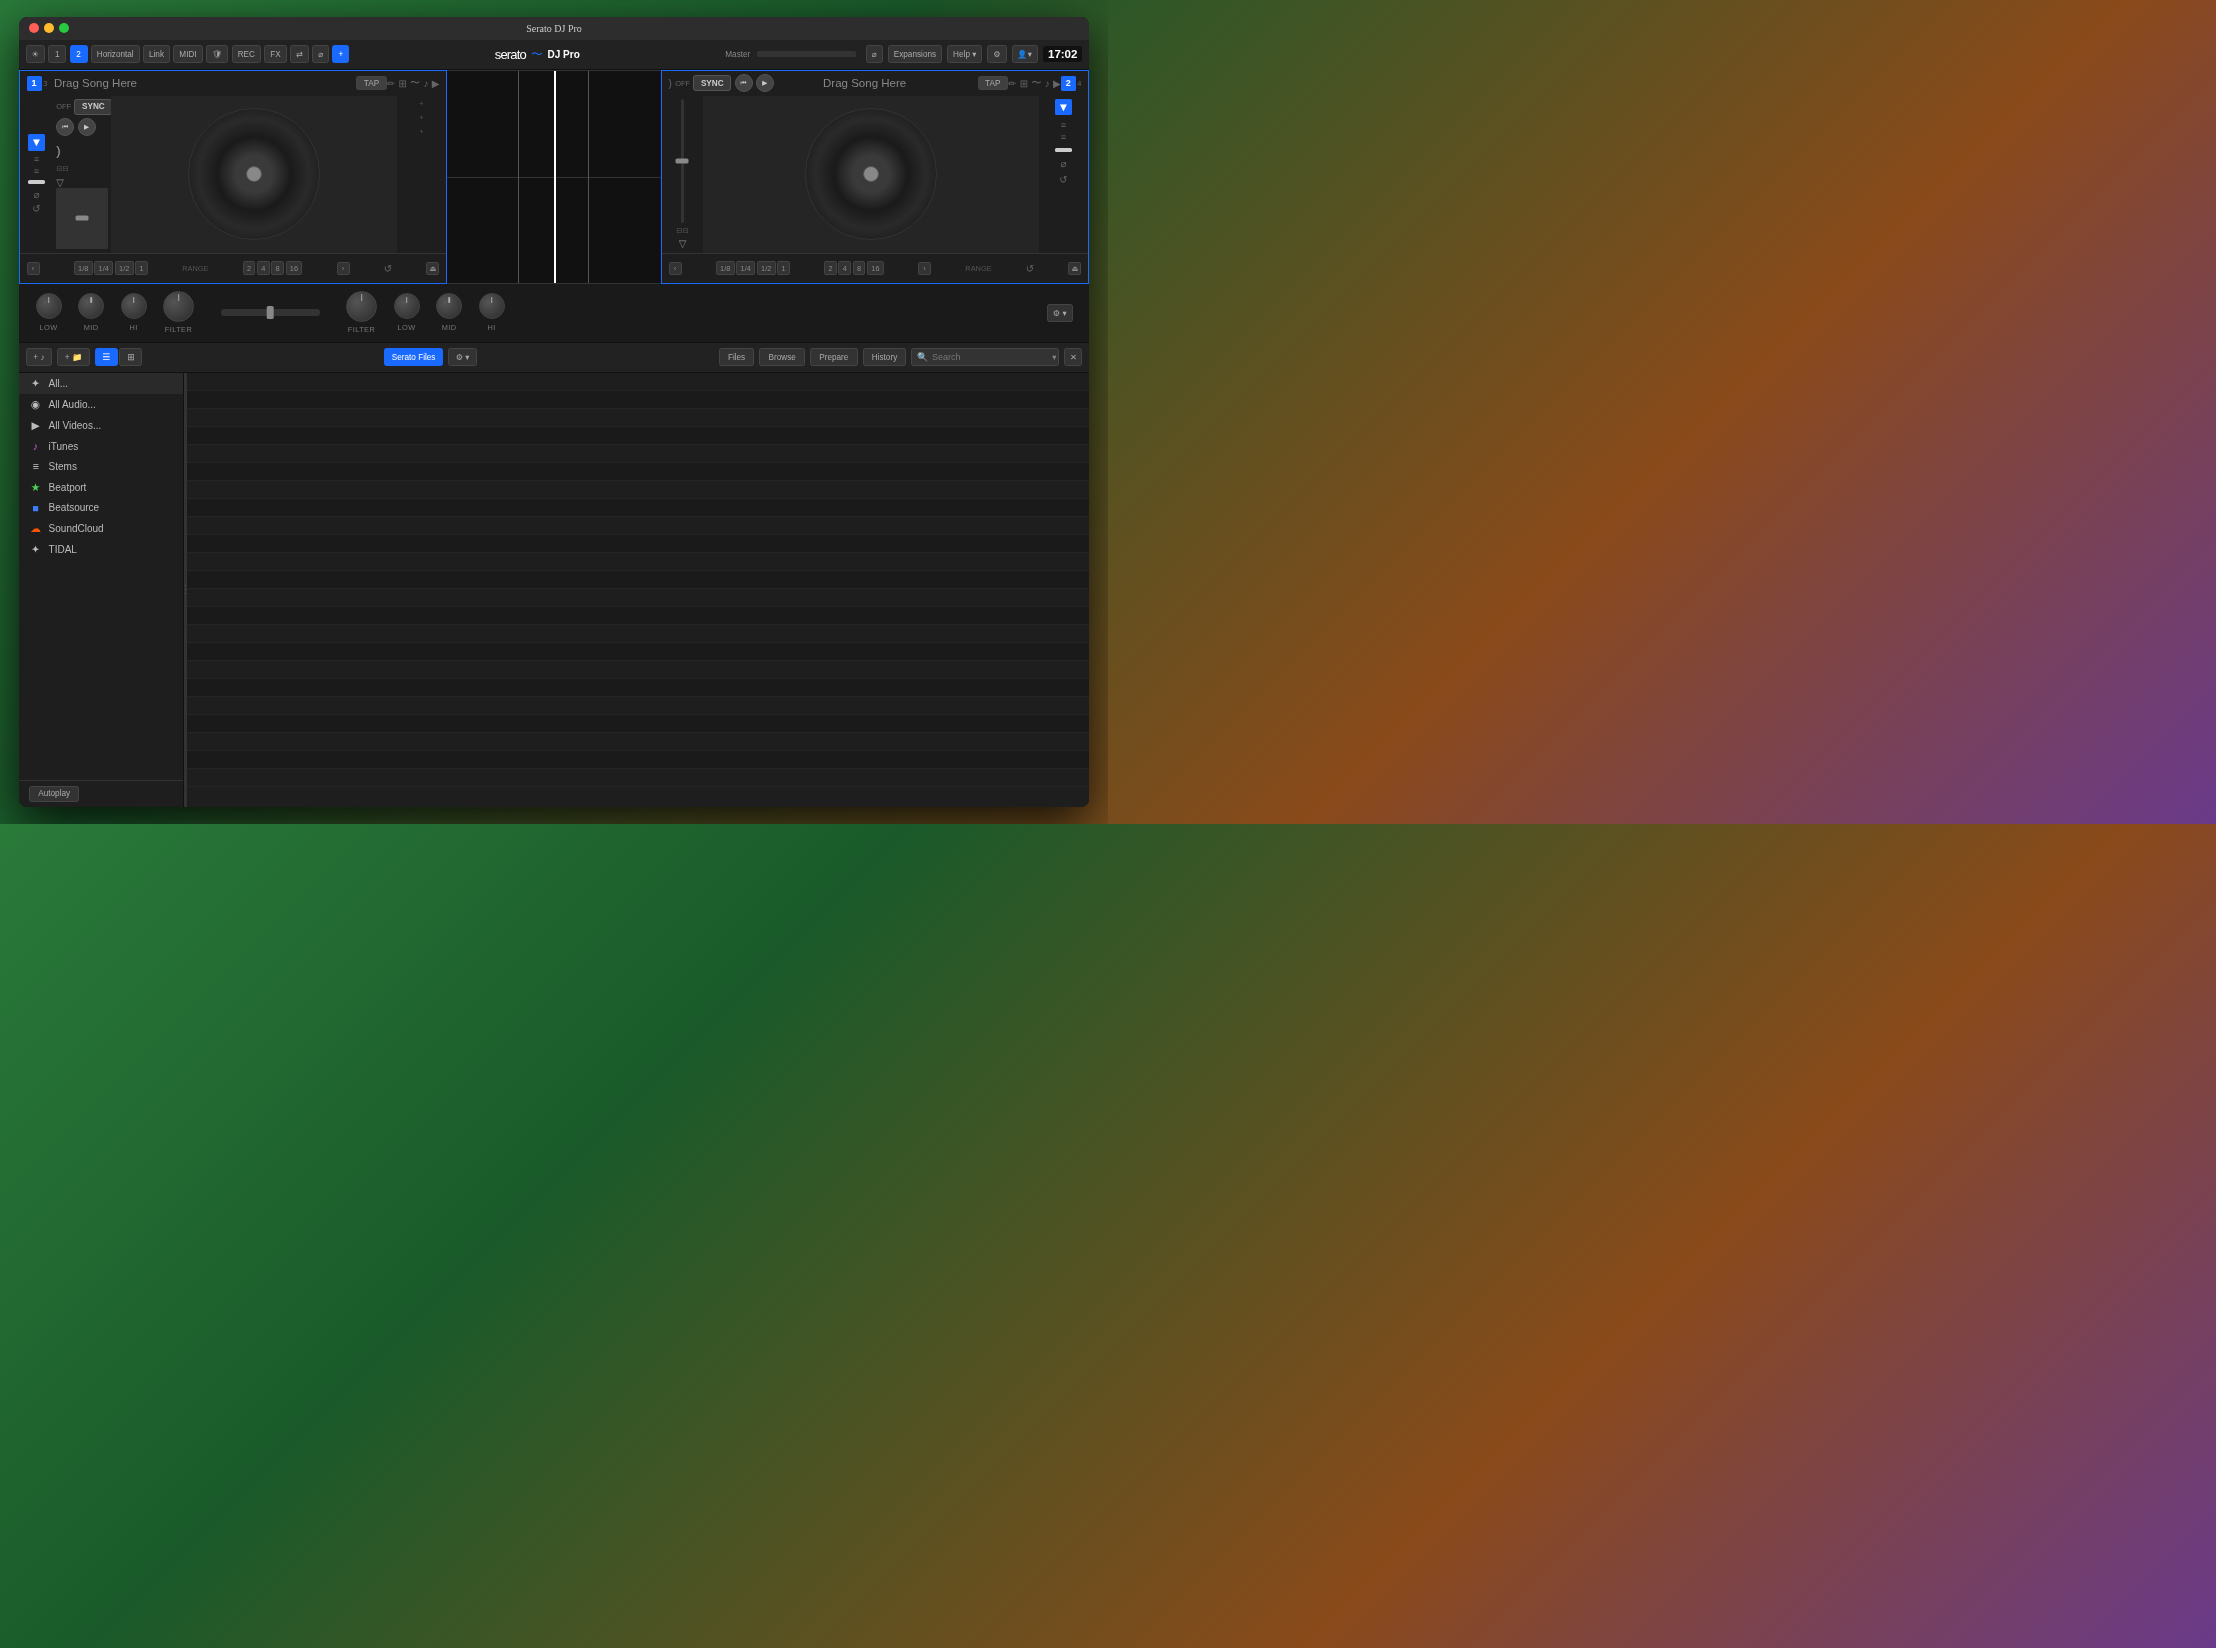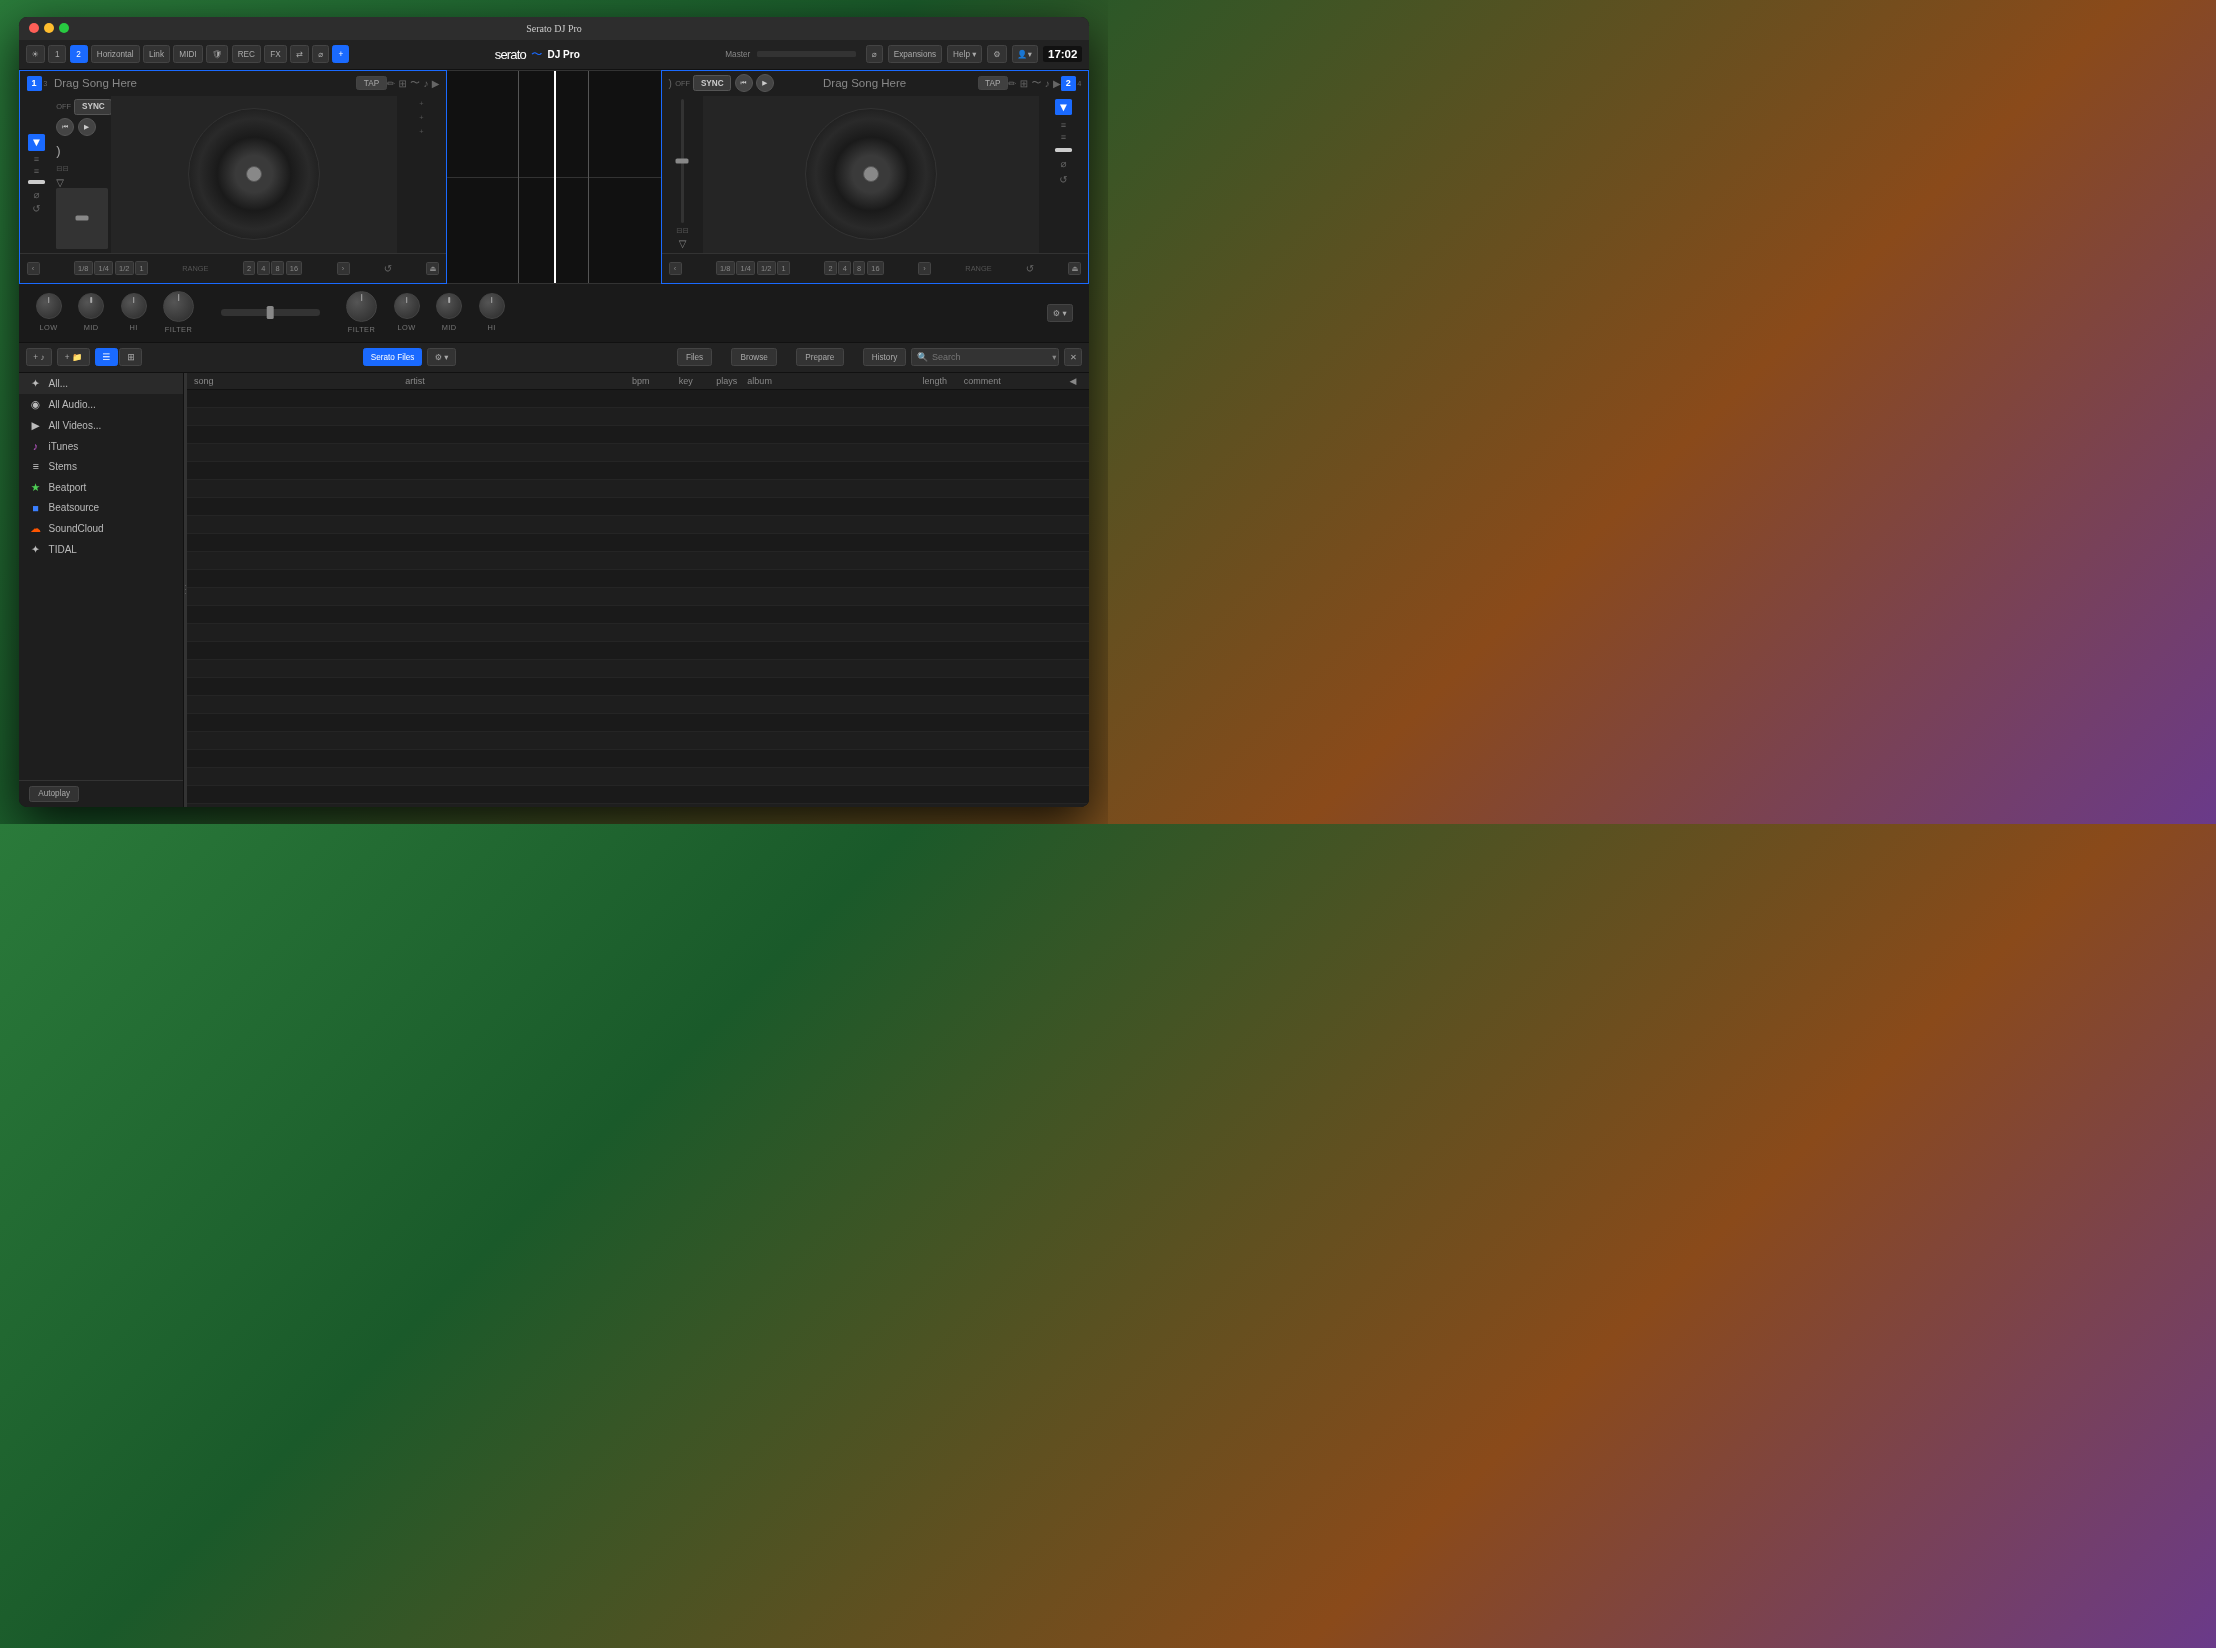--- a/index.html
+++ b/index.html
@@ -420,21 +420,21 @@
       display: flex;
       align-items: center;
       justify-content: center;
       font-size: 9px;
       cursor: pointer;
     }
     .view-btn.active { background: #1a6aff; color: white; border-color: #1a6aff; }
     .spacer { flex: 1; }
     .panel-btns {
       display: flex;
-      gap: 19px;
+      gap: 5px;
     }
     .panel-btn {
       background: #333;
       border: 0.8px solid #444;
       color: #aaa;
       padding: 2.5px 8.2px;
       border-radius: 2.5px;
       font-size: 8.2px;
       cursor: pointer;
       height: 18px;
@@ -953,31 +953,20 @@
       </div>
 
       <div class="sidebar-resize">
         <div class="resize-dot"></div>
         <div class="resize-dot"></div>
         <div class="resize-dot"></div>
       </div>
 
       <div class="track-list">
 
-        <div class="track-header">
-          <span class="col-song">song</span>
-          <span class="col-artist">artist</span>
-          <span class="col-bpm">bpm</span>
-          <span class="col-key">key</span>
-          <span class="col-plays">plays</span>
-          <span class="col-album">album</span>
-          <span class="col-length">length</span>
-          <span class="col-comment">comment</span>
-          <span class="col-expand">◀</span>
-        </div>
 
         <div class="track-row">
             <span class="col-song"></span>
             <span class="col-artist"></span>
             <span class="col-bpm"></span>
             <span class="col-key"></span>
             <span class="col-plays"></span>
             <span class="col-album"></span>
             <span class="col-length"></span>
             <span class="col-comment"></span>

